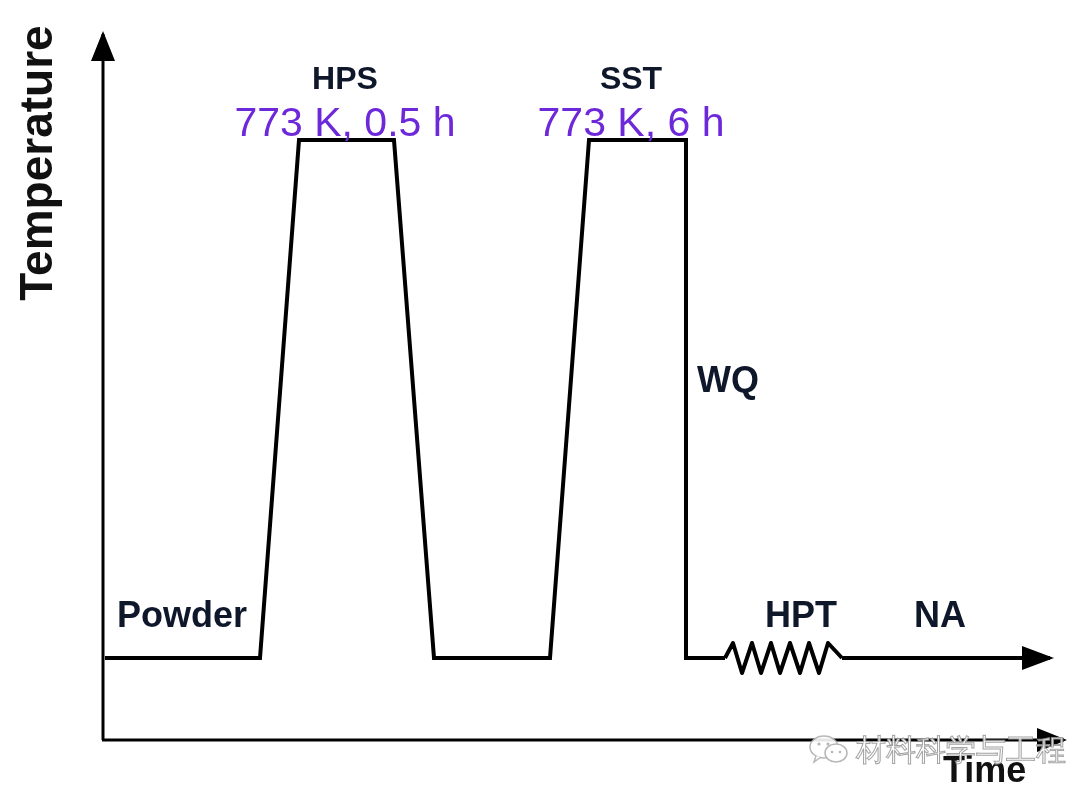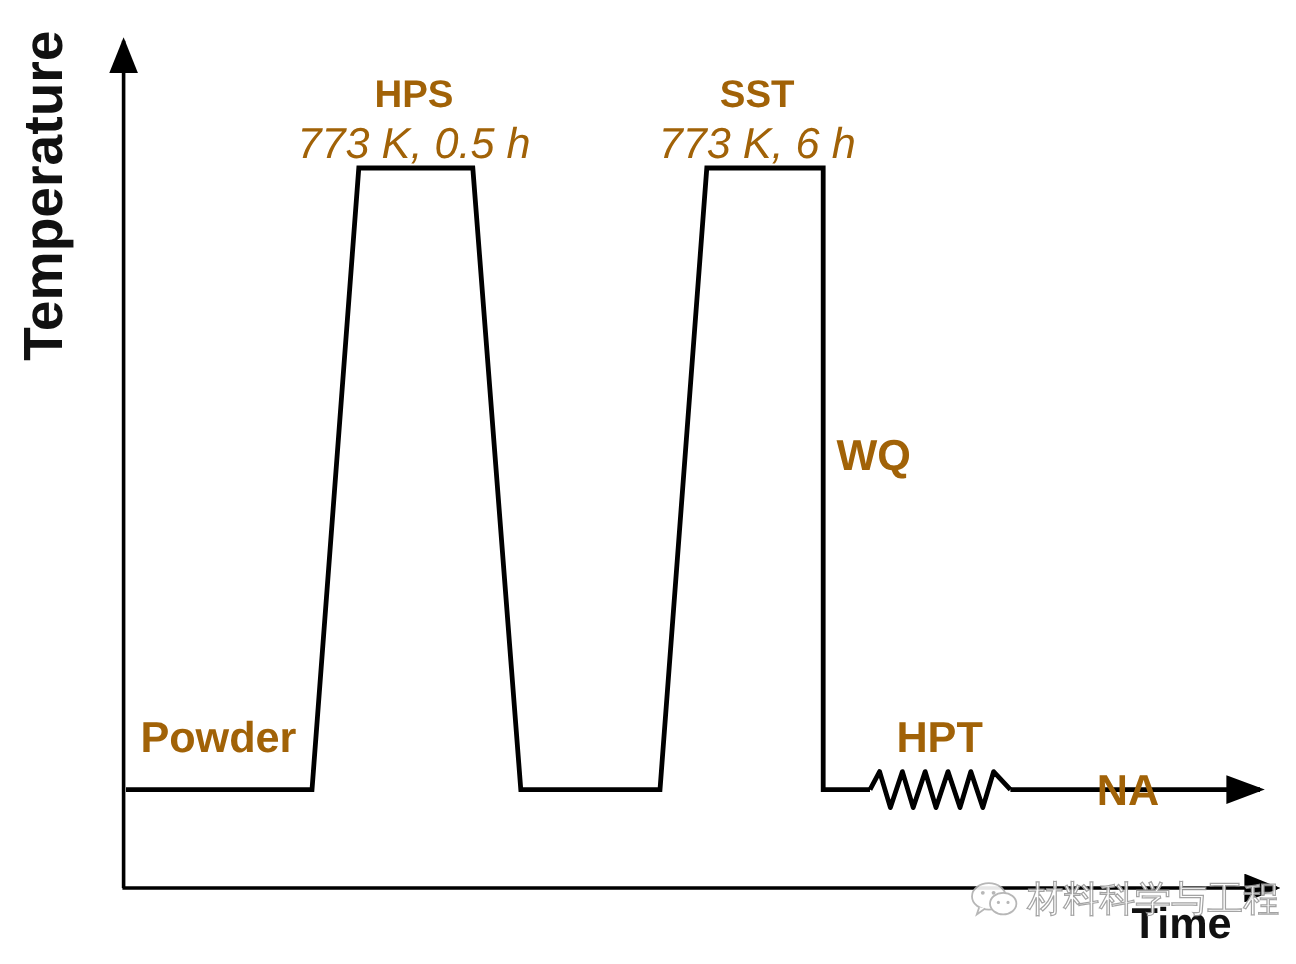--- a/index.html
+++ b/index.html
@@ -19,34 +19,33 @@
       position: absolute;
       left: 0;
       top: 0;
       width: 1080px;
       height: 803px;
     }
     .lbl {
       position: absolute;
       white-space: nowrap;
       line-height: 1;
-      color: #a16207;
+      color: #0f172a;
     }
     .stage-title {
       font-size: 32px;
       font-weight: bold;
       text-align: center;
       transform: translateX(-50%);
     }
     .stage-cond {
-      font-size: 36px;
+      font-size: 41px;
       text-align: center;
       transform: translateX(-50%);
-      color: #a16207;
-      font-style: italic;
+      color: #6d28d9;
     }
     .seg-label {
       font-size: 36px;
       font-weight: bold;
     }
     .y-label {
       position: absolute;
       left: 36px;
       top: 163px;
       transform: translate(-50%, -50%) rotate(-90deg);
@@ -114,22 +113,22 @@
 <div class="x-label">Time</div>
 
 <div class="lbl stage-title" style="left:345px; top:62px;">HPS</div>
 <div class="lbl stage-cond" style="left:345px; top:102px;">773 K, 0.5 h</div>
 
 <div class="lbl stage-title" style="left:631px; top:62px;text-align:center;">SST</div>
 <div class="lbl stage-cond" style="left:631px; top:102px;">773 K, 6 h</div>
 
 <div class="lbl seg-label" style="left:117px; top:597px;text-align:center;">Powder</div>
 <div class="lbl seg-label" style="left:697px; top:362px;">WQ</div>
-<div class="lbl seg-label" style="left:747px; top:597px;">HPT</div>
-<div class="lbl seg-label" style="left:914px; top:597px;margin-top:44px;">NA</div>
+<div class="lbl seg-label" style="left:765px; top:597px;">HPT</div>
+<div class="lbl seg-label" style="left:914px; top:597px;">NA</div>
 
 <div class="watermark">
   <svg class="wm-icon" viewBox="0 0 42 34">
     <ellipse cx="16" cy="14" rx="14" ry="11" fill="#fff" stroke="#b0b0b0" stroke-width="1.5"></ellipse>
     <path d="M8,23 L6,29 L13,24" fill="#fff" stroke="#b0b0b0" stroke-width="1.5"></path>
     <ellipse cx="28" cy="20" rx="11" ry="9" fill="#fff" stroke="#b0b0b0" stroke-width="1.5"></ellipse>
     <circle cx="11" cy="11" r="1.6" fill="#b0b0b0"></circle>
     <circle cx="20" cy="11" r="1.6" fill="#b0b0b0"></circle>
     <circle cx="24" cy="19" r="1.3" fill="#b0b0b0"></circle>
     <circle cx="32" cy="19" r="1.3" fill="#b0b0b0"></circle>

